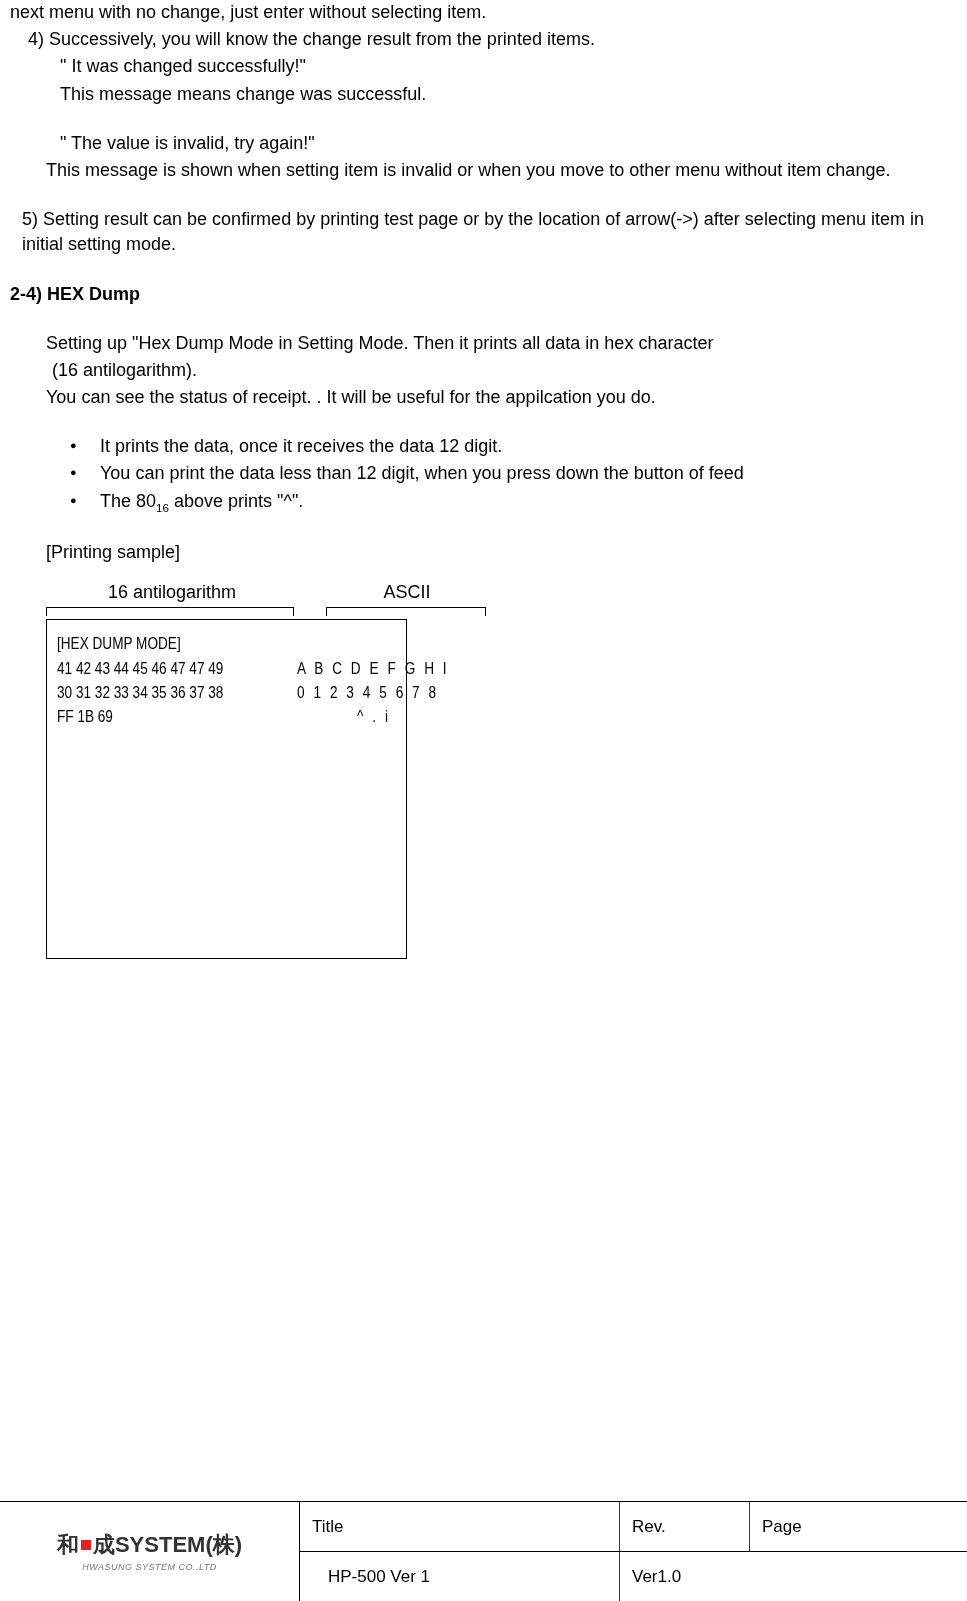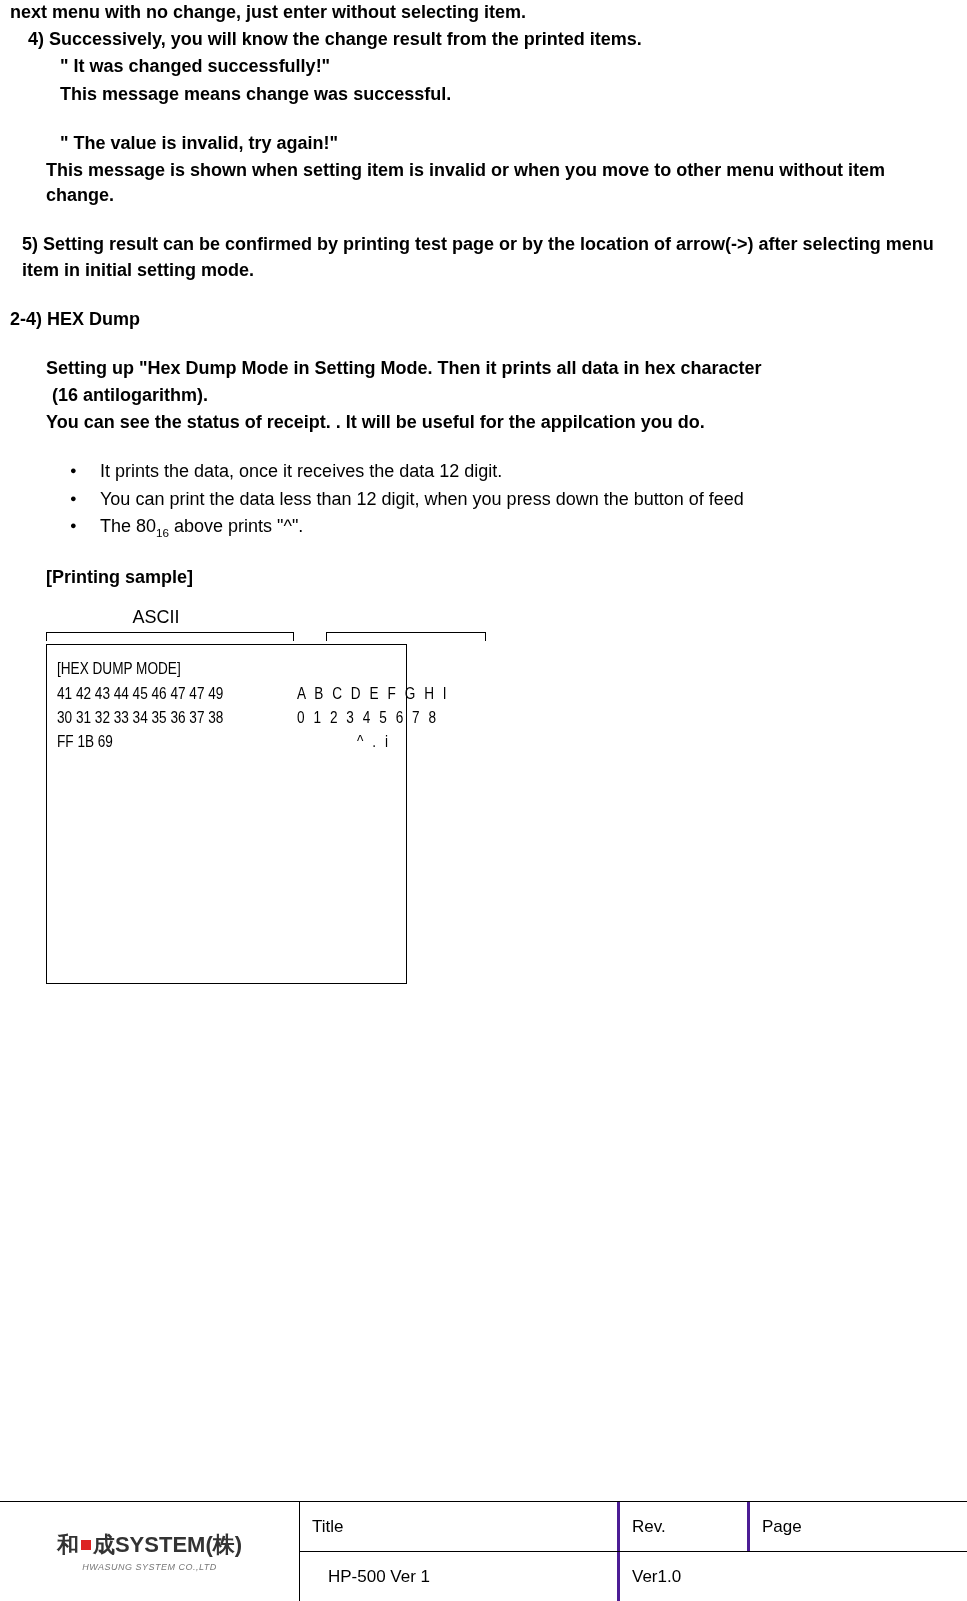--- a/index.html
+++ b/index.html
@@ -8,21 +8,21 @@
       background: #fff;
       width: 967px;
       height: 1601px;
       position: relative;
       font-size: 18px;
       line-height: 1.4;
     }
     .content {
       padding: 0 10px;
     }
-    .para { margin-bottom: 2px; font-weight: bold; }
+    .para { margin-bottom: 2px; }
     .indent-1 { padding-left: 18px; }
     .indent-2 { padding-left: 36px; }
     .indent-3 { padding-left: 50px; }
     .bold { font-weight: bold; }
     .blank { height: 22px; }
     .bullet-list {
       list-style: none;
       padding-left: 90px;
     }
     .bullet-list li {
@@ -169,21 +169,21 @@
       display: flex;
       flex-direction: column;
     }
     .footer-row {
       display: flex;
       flex: 1;
       border-bottom: 1px solid #000;
     }
     .footer-row:last-child { border-bottom: none; }
     .footer-cell {
-      border-right: 3px solid #4c1d95;
+      border-right: 1px solid #4c1d95;
       display: flex;
       align-items: center;
       padding: 0 12px;
       font-size: 17px;
     }
     .footer-cell:last-child { border-right: none; }
     .fc-title { width: 320px; }
     .fc-rev { width: 130px; }
     .fc-page { flex: 1; }
     .footer-row.data .fc-title { padding-left: 28px; }
@@ -213,20 +213,21 @@
     <li>You can print the data less than 12 digit, when you press down the button of feed</li>
     <li>
       <span>The 80</span><sub>16</sub><span> above prints "^".</span>
     </li>
   </ul>
   <div class="blank"></div>
   <div class="para indent-2">[Printing sample]</div>
 
   <div class="sample-wrap">
     <div class="sample-headers">
+      <div class="header-hex">16 antilogarithm</div>
       <div style="width:30px;"></div>
       <div class="header-ascii">ASCII</div>
     </div>
     <div class="header-line">
       <div class="bracket-left"></div>
       <div class="bracket-right"></div>
     </div>
     <div class="sample-box">
       <div class="hex-title mono-condensed">[HEX DUMP MODE]</div>
       <div class="sample-row">

